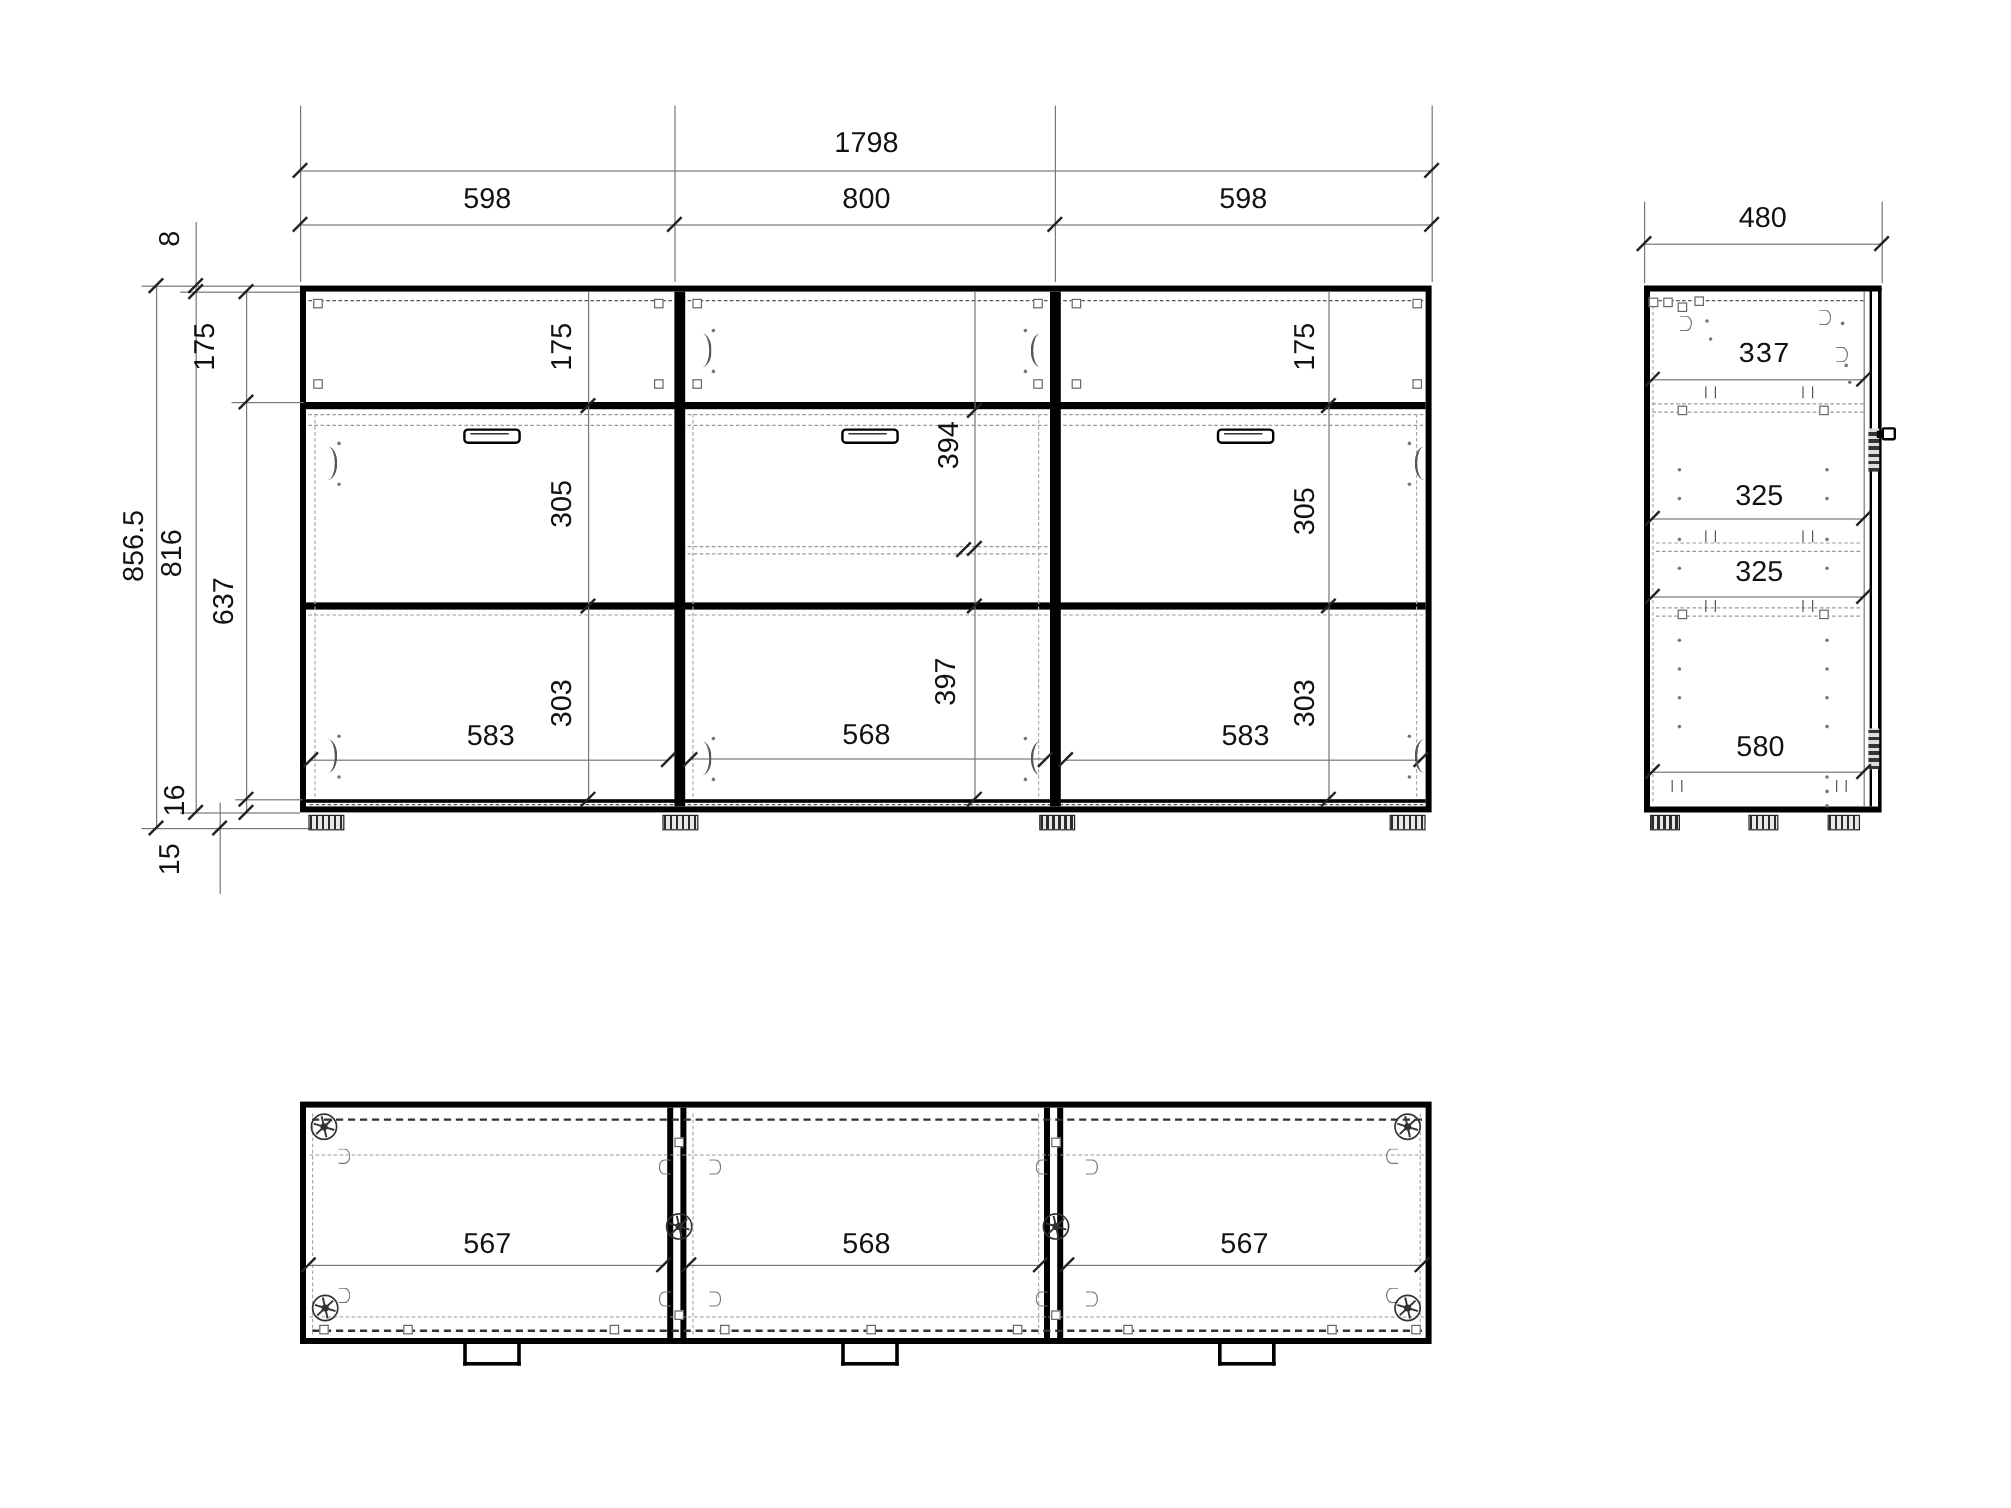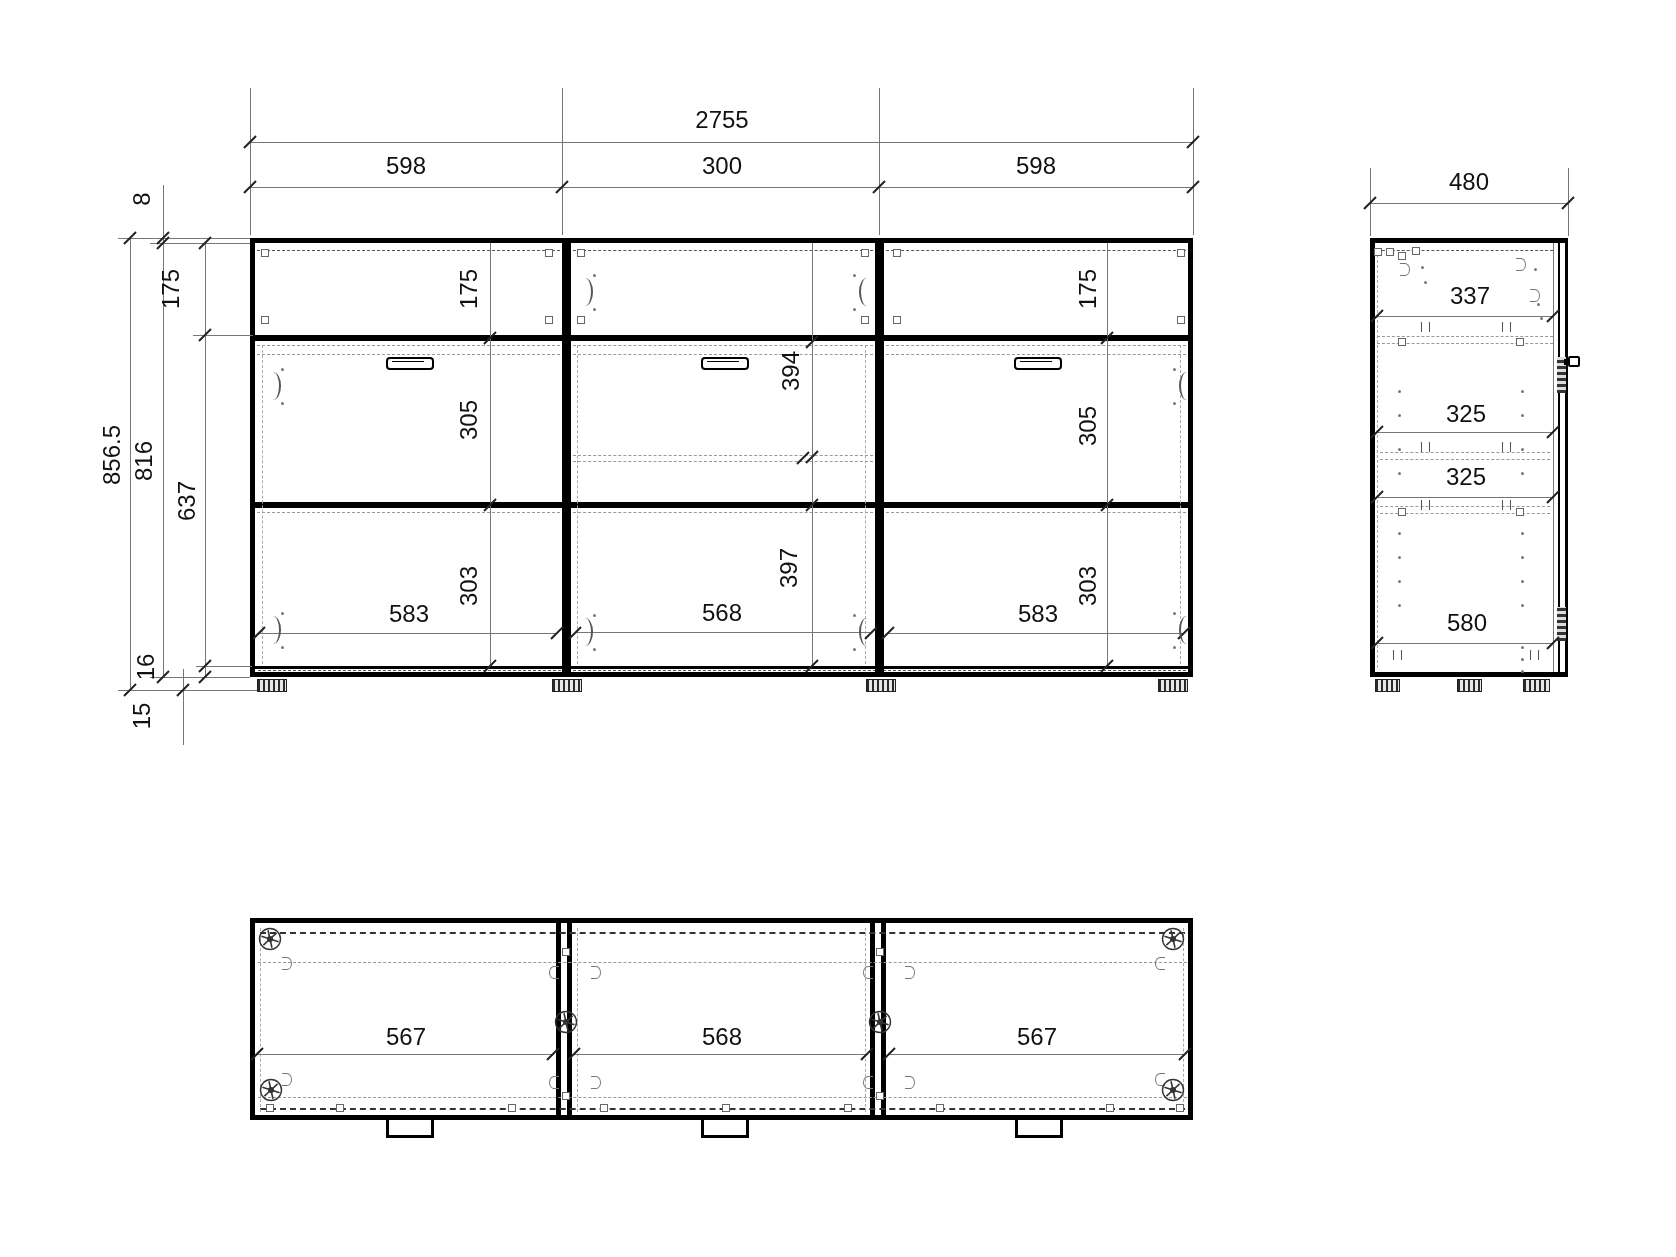--- a/index.html
+++ b/index.html
@@ -87,23 +87,23 @@
   <div class="dimline" style="left:259px;top:633px;width:298px;height:1px;"></div>
   <div class="dimline" style="left:575px;top:632px;width:296px;height:1px;"></div>
   <div class="dimline" style="left:888px;top:633px;width:296px;height:1px;"></div>
 
   <div class="dimline" style="left:250px;top:88px;width:1px;height:147px;"></div>
   <div class="dimline" style="left:562px;top:88px;width:1px;height:147px;"></div>
   <div class="dimline" style="left:879px;top:88px;width:1px;height:147px;"></div>
   <div class="dimline" style="left:1193px;top:88px;width:1px;height:147px;"></div>
   <div class="dimline" style="left:250px;top:142px;width:943px;height:1px;"></div>
   <div class="dimline" style="left:250px;top:187px;width:943px;height:1px;"></div>
-  <div class="lbl" style="left:722px;top:120px;">2755</div>
+  <div class="lbl" style="left:722px;top:120px;">1798</div>
   <div class="lbl" style="left:406px;top:166px;">598</div>
-  <div class="lbl" style="left:722px;top:166px;">300</div>
+  <div class="lbl" style="left:722px;top:166px;">800</div>
   <div class="lbl" style="left:1036px;top:166px;">598</div>
 
   <div class="dimline" style="left:118px;top:238px;width:132px;height:1px;"></div>
   <div class="dimline" style="left:150px;top:243px;width:100px;height:1px;"></div>
   <div class="dimline" style="left:193px;top:335px;width:60px;height:1px;"></div>
   <div class="dimline" style="left:196px;top:666px;width:56px;height:1px;"></div>
   <div class="dimline" style="left:150px;top:677px;width:100px;height:1px;"></div>
   <div class="dimline" style="left:118px;top:690px;width:144px;height:1px;"></div>
   <div class="dimline" style="left:130px;top:238px;width:1px;height:452px;"></div>
   <div class="dimline" style="left:163px;top:185px;width:1px;height:492px;"></div>
@@ -140,21 +140,21 @@
   <div class="dash" style="left:1377px;top:343px;width:176px;"></div>
   <div class="dash" style="left:1380px;top:452px;width:170px;"></div>
   <div class="dash" style="left:1380px;top:459px;width:170px;"></div>
   <div class="dash" style="left:1380px;top:506px;width:170px;"></div>
   <div class="dash" style="left:1380px;top:513px;width:170px;"></div>
 
   <div class="dimline" style="left:1377px;top:316px;width:176px;height:1px;"></div>
   <div class="dimline" style="left:1377px;top:432px;width:176px;height:1px;"></div>
   <div class="dimline" style="left:1377px;top:497px;width:176px;height:1px;"></div>
   <div class="dimline" style="left:1377px;top:643px;width:176px;height:1px;"></div>
-  <div class="lbl" style="left:1470px;top:296px;">337</div>
+  <div class="lbl" style="left:1470px;top:296px;font-family:Liberation Mono, monospace;">337</div>
   <div class="lbl" style="left:1466px;top:414px;">325</div>
   <div class="lbl" style="left:1466px;top:477px;">325</div>
   <div class="lbl" style="left:1467px;top:623px;">580</div>
 
   <div class="abs" style="left:1557px;top:357px;width:9px;height:36px;background:repeating-linear-gradient(0deg,#333 0 3px,#ddd 3px 6px);"></div>
   <div class="abs" style="left:1557px;top:607px;width:9px;height:34px;background:repeating-linear-gradient(0deg,#333 0 3px,#ddd 3px 6px);"></div>
 
   <div class="blk" style="left:1564px;top:359px;width:5px;height:6px;"></div>
   <div class="abs" style="left:1568px;top:356px;width:12px;height:11px;border:2px solid #000;background:#fff;box-sizing:border-box;border-radius:2px;"></div>
 

